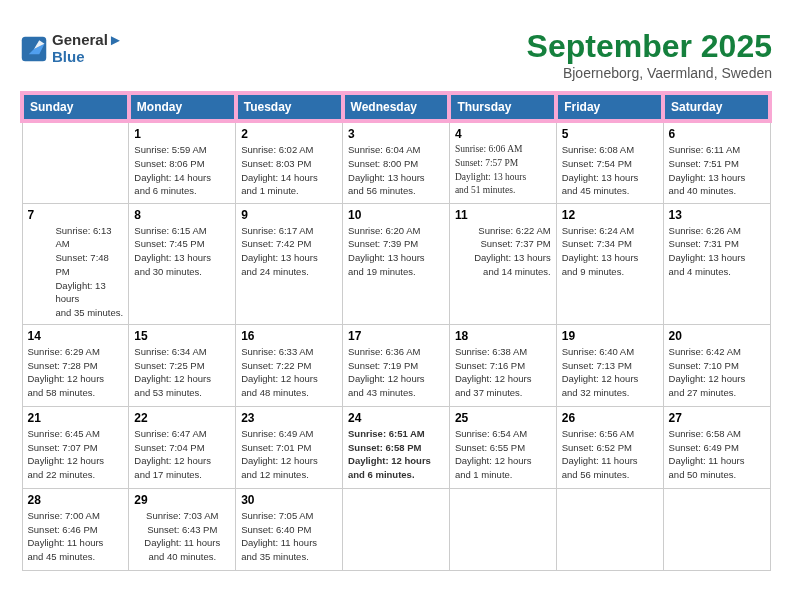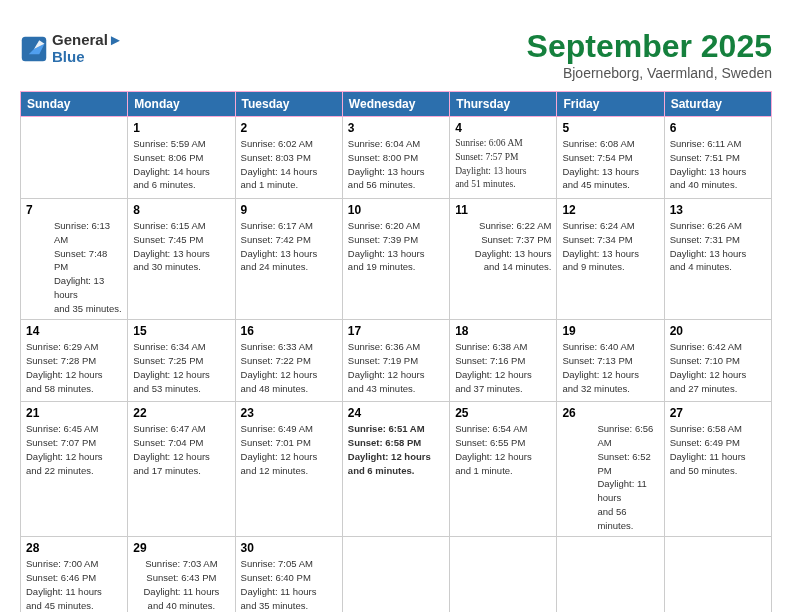--- a/index.html
+++ b/index.html
@@ -48,21 +48,21 @@
       border-collapse: collapse;
       font-size: 10.5px;
     }
     .calendar th {
       background: #2c6fad;
       color: #fff;
       text-align: left;
       padding: 5px 6px;
       font-size: 12px;
       font-weight: bold;
-      border: 1px solid #f9a8d4;
+      border: 4px solid #f9a8d4;
     }
     .calendar td {
       border: 1px solid #ccc;
       vertical-align: top;
       padding: 4px 5px;
       width: calc(100% / 7);
       height: 82px;
     }
     .day-num {
       font-size: 12px;
@@ -292,21 +292,21 @@
           </td>
           <td>
             <span class="day-num">25</span>
             <div class="day-info" style="white-space: pre-line;">Sunrise: 6:54 AM
 Sunset: 6:55 PM
 Daylight: 12 hours
 and 1 minute.</div>
           </td>
           <td>
             <span class="day-num">26</span>
-            <div class="day-info" style="white-space: pre-line; margin-left: 35px;">Sunrise: 6:56 AM
+            <div class="day-info" style="white-space: pre-line;">Sunrise: 6:56 AM
 Sunset: 6:52 PM
 Daylight: 11 hours
 and 56 minutes.</div>
           </td>
           <td>
             <span class="day-num">27</span>
             <div class="day-info" style="white-space: pre-line;">Sunrise: 6:58 AM
 Sunset: 6:49 PM
 Daylight: 11 hours
 and 50 minutes.</div>

